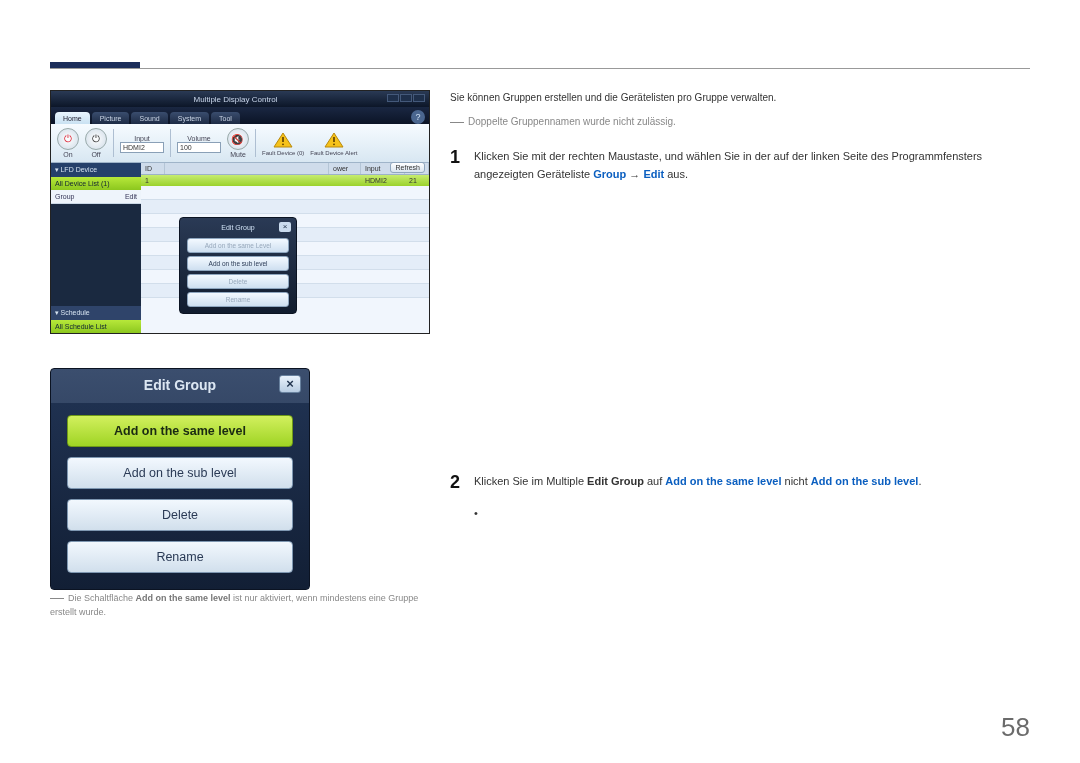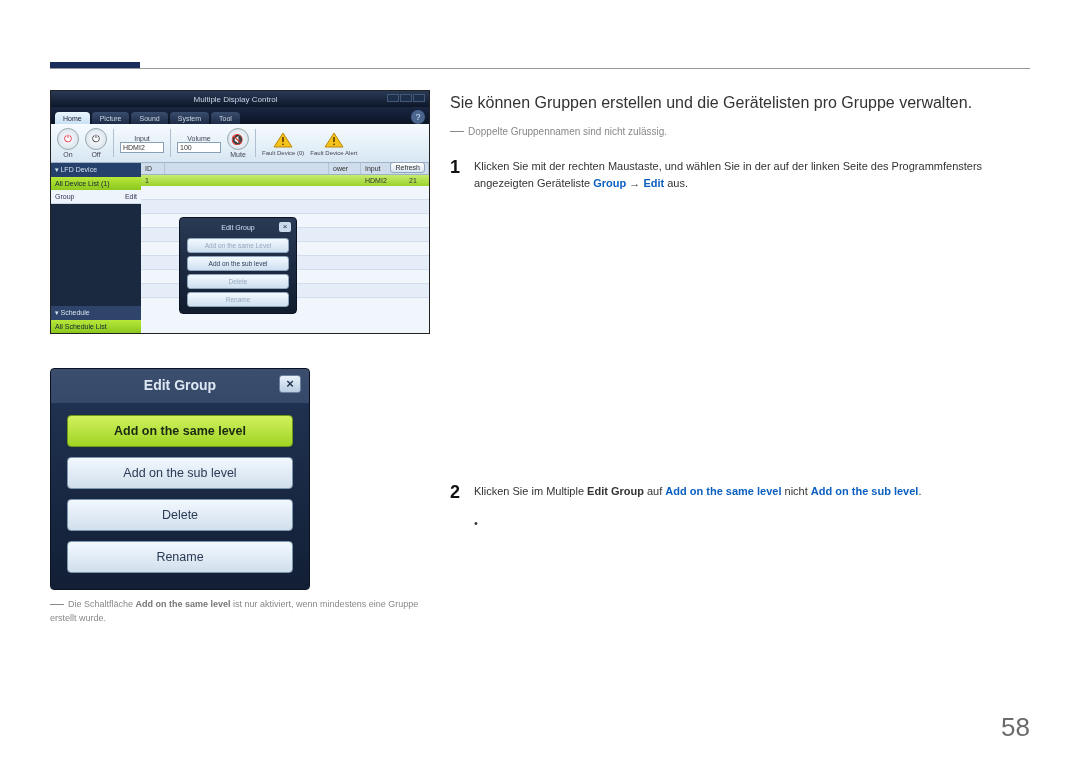--- a/index.html
+++ b/index.html
@@ -223,26 +223,26 @@
     background: linear-gradient(#d2f05e,#9fd424);
     color:#1a2a12; font-weight:bold;
     border-color:#6f9a17;
   }
   .eg-btn:last-child { margin-bottom:0; }
 
   .footnote-dash {
     display:inline-block; width:14px; border-top:1px solid #888; vertical-align:middle; margin-right:4px;
   }
   .left-footnote {
-    font-size: 9px; color:#888; margin-top: 8px; line-height:1.5;
+    font-size: 9px; color:#888; margin-top: 2px; line-height:1.5;
   }
   .left-footnote .b { font-weight:bold; color:#777; }
 
   .right p { margin-bottom: 8px; }
-  .right .intro { font-size: 16px; }
+  .right .intro { font-size: 10px; }
   .right .note { color:#888; font-size:10px; margin-bottom: 18px; }
   .step {
     display:flex; margin-bottom: 12px;
   }
   .step-num {
     font-size: 18px; font-weight:bold; color:#111; width:24px; flex-shrink:0; line-height:1.1;
   }
   .step-body { flex:1; font-size:11px; }
   .step2 { margin-top: 290px; }
   .blue { color:#0b5fc0; font-weight:bold; }
@@ -393,21 +393,21 @@
         </div>
       </div>
 
       <div class="left-footnote">
         <span class="footnote-dash"></span><span>Die Schaltfläche </span><span class="b">Add on the same level</span><span> ist nur aktiviert, wenn mindestens eine Gruppe erstellt wurde.</span>
       </div>
     </div>
 
     <div class="right">
       <p class="intro">Sie können Gruppen erstellen und die Gerätelisten pro Gruppe verwalten.</p>
-      <p class="note"><span class="footnote-dash"></span><span>Doppelte Gruppennamen sind nicht zulässig.</span></p>
+      <p class="note"><span class="footnote-dash"></span><span>Doppelte Gruppennamen wurde nicht zulässig.</span></p>
 
       <div class="step">
         <div class="step-num">1</div>
         <div class="step-body">
           <span>Klicken Sie mit der rechten Maustaste, und wählen Sie in der auf der linken Seite des Programmfensters angezeigten Geräteliste </span><span class="blue">Group</span><span> → </span><span class="blue">Edit</span><span> aus.</span>
         </div>
       </div>
 
       <div class="step step2">
         <div class="step-num">2</div>

